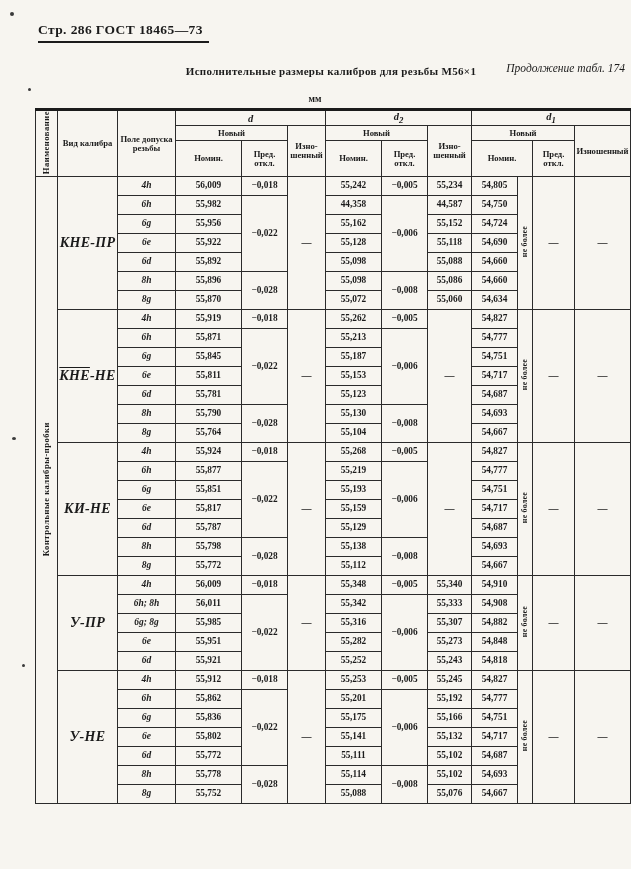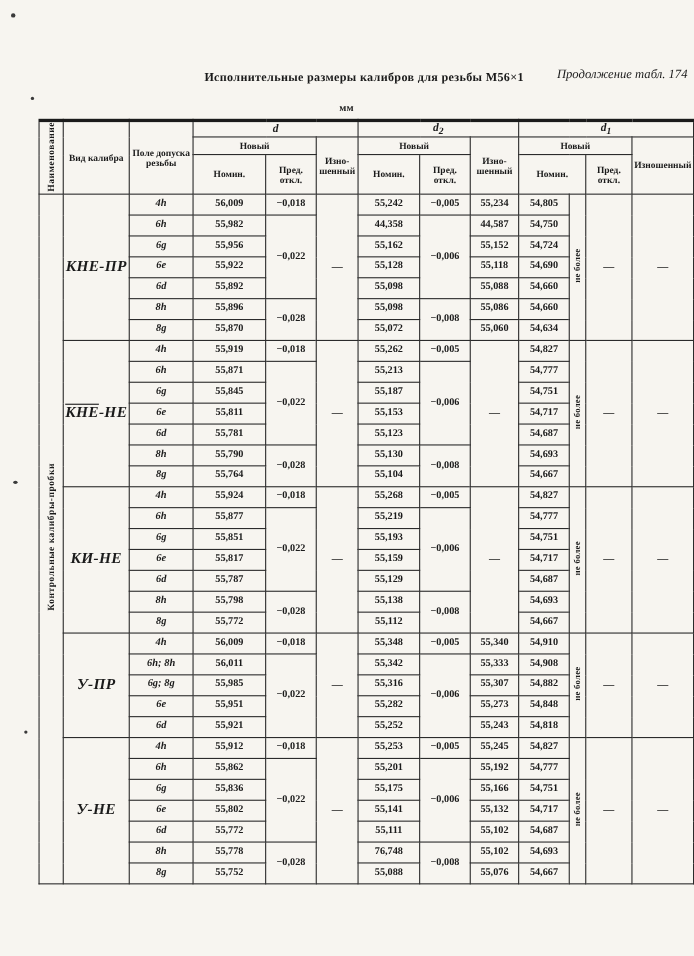--- a/index.html
+++ b/index.html
@@ -67,20 +67,21 @@
 </style>
 </head>
 <body>
 
 <div class="page">
   <span class="mark m1"></span>
   <span class="mark m2"></span>
   <span class="mark m3"></span>
   <span class="mark m4"></span>
 
+  <div class="head-left">Стр. 286 ГОСТ 18465—73</div>
   <div class="continuation">Продолжение табл. 174</div>
   <div class="doc-title">Исполнительные размеры калибров для резьбы М56×1</div>
   <div class="units">мм</div>
 
   <table class="gost">
     <colgroup>
       <col style="width:22px">
         <col style="width:60px">
         <col style="width:58px">
       <col style="width:66px">
@@ -375,21 +376,21 @@
           <td class="field">6d</td>
           <td>55,772</td>
           <td>55,111</td>
           <td>55,102</td>
           <td>54,687</td>
         </tr>
         <tr>
           <td class="field">8h</td>
           <td>55,778</td>
           <td rowspan="2" class="dev">−0,028</td>
-          <td>76,748</td>
+          <td>55,114</td>
           <td rowspan="2" class="dev">−0,008</td>
           <td>55,102</td>
           <td>54,693</td>
         </tr>
         <tr>
           <td class="field">8g</td>
           <td>55,752</td>
           <td>55,088</td>
           <td>55,076</td>
           <td>54,667</td>

